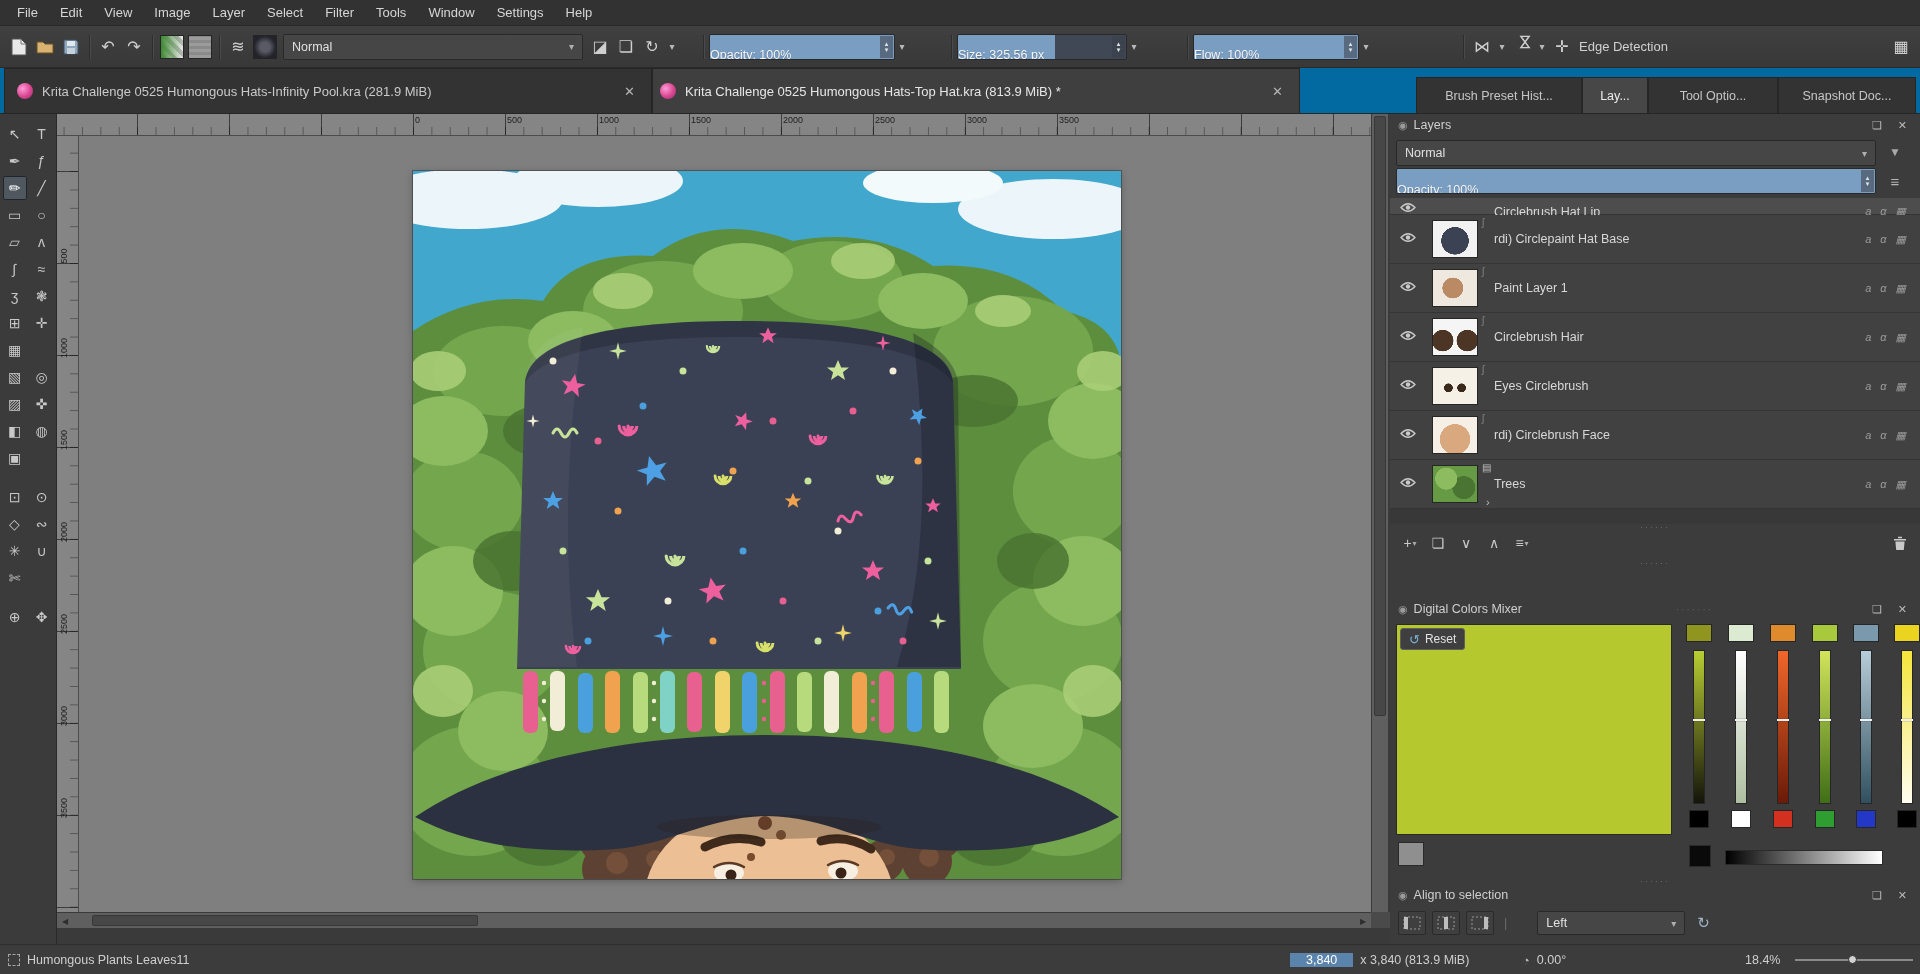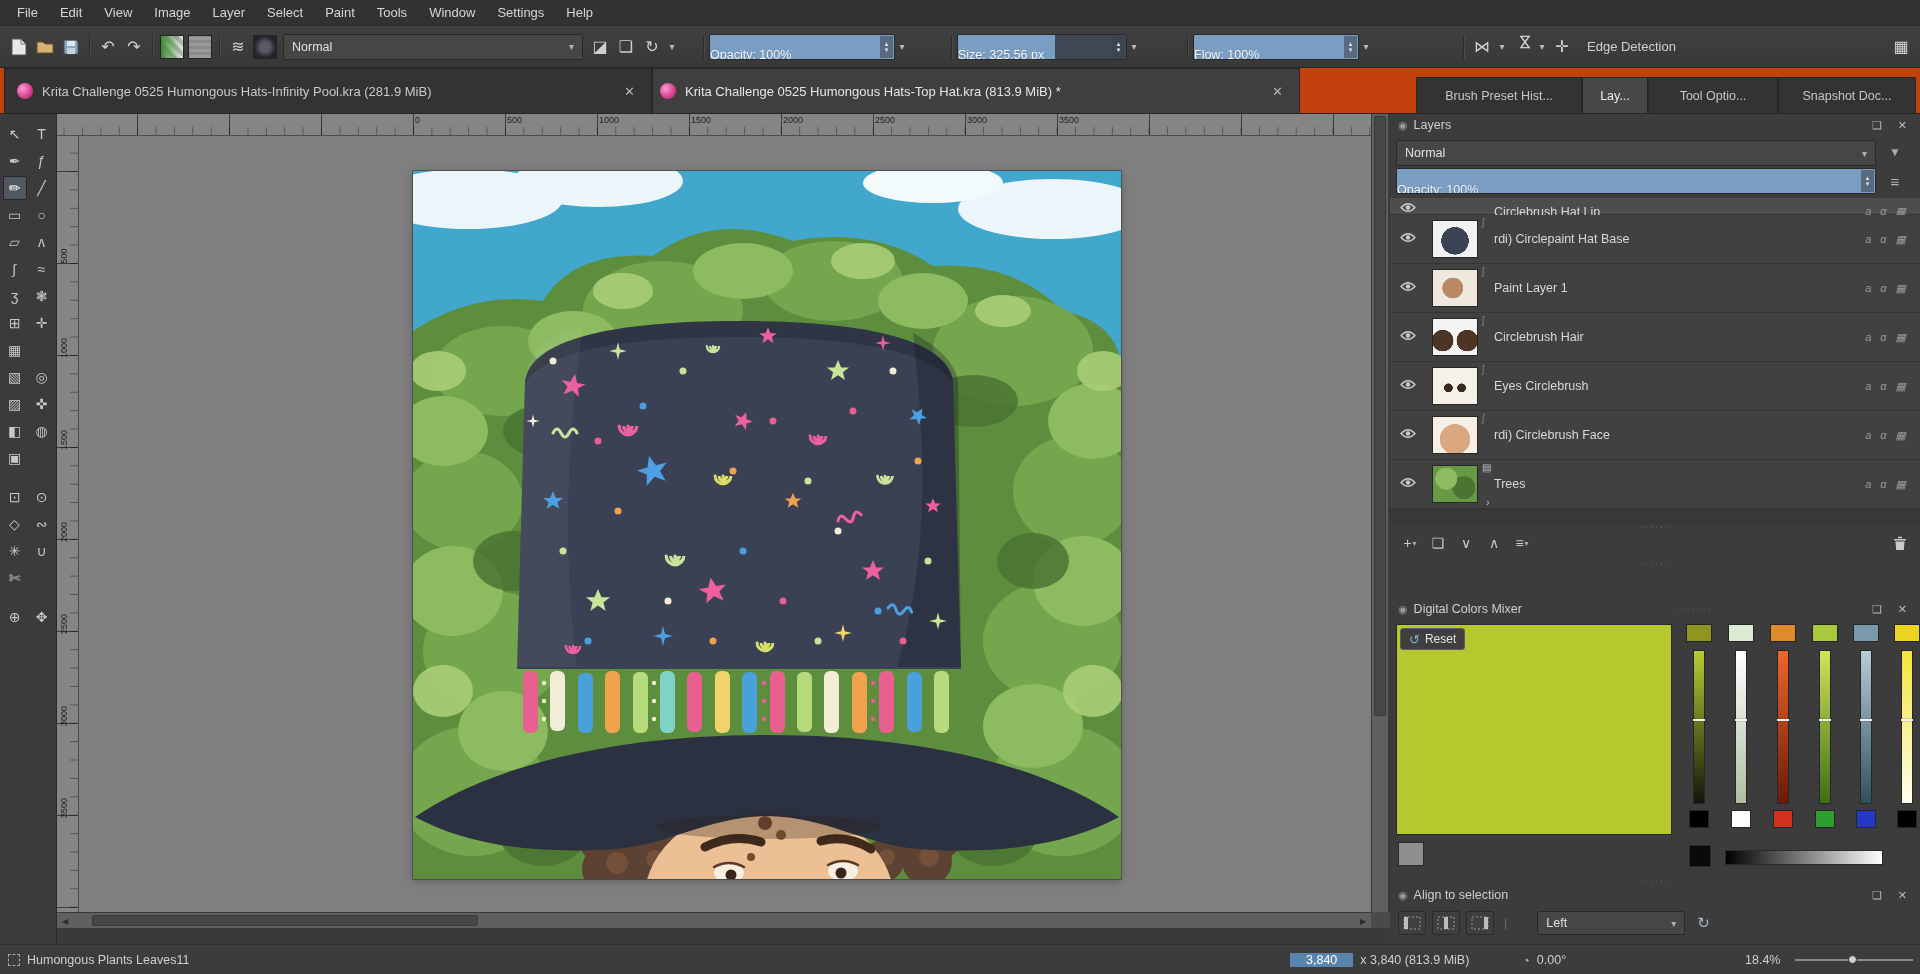--- a/index.html
+++ b/index.html
@@ -33,25 +33,25 @@
   #blend-dropdown { width:300px; margin:0 4px; }
   .kslider { position:relative; height:26px; border:1px solid #292929; border-radius:2px;
              background:#3f4854; overflow:hidden; display:flex; align-items:center; }
   .kslider .fill { position:absolute; left:0; top:0; bottom:0; background:var(--accent,#7a9dc2); }
   .kslider .slabel { position:relative; width:100%; text-align:left; color:#f4f6f8; font-size:12.5px;
                      text-shadow:0 1px 1px rgba(0,0,0,.25);margin-top:17px; }
   .kslider .spin { position:absolute; right:1px; top:1px; bottom:1px; width:13px; background:rgba(60,64,72,.55);
                    display:flex; flex-direction:column; align-items:center; justify-content:center;
                    font-size:7px; color:#dfe5ea; line-height:6px; }
   .caret-btn { width:14px; color:#b9b9b9; font-size:10px; text-align:center; }
-  #edge-detection-label { color:#d0d0d0; font-size:13px; margin:0 8px 0 12px; white-space:nowrap; }
+  #edge-detection-label { color:#d0d0d0; font-size:13px; margin:0 8px 0 4px; white-space:nowrap; }
   .rot90 { display:inline-block; transform:rotate(90deg); }
 
   
-  #tabrow { position:absolute; left:0; top:68px; width:1920px; height:46px; background:#c2410c;
+  #tabrow { position:absolute; left:0; top:68px; width:1920px; height:46px; background:#0369a1;
             border-bottom:1px solid #262626; display:flex; }
   #doc-tabs { display:flex; height:100%; padding-left:4px; }
   .doctab { width:648px; display:flex; align-items:center; gap:9px; padding:0 12px;
             background:#333333; border:1px solid #252525; border-bottom:none; color:#c9c9c9; font-size:13px; }
   .doctab.active { background:#3f3f3f; color:#e6e6e6;padding-left:7px; }
   .doctab .klogo { width:16px; height:16px; border-radius:50%; flex:0 0 auto;
             background:radial-gradient(circle at 35% 35%, #ff9ad9, #d9458f 55%, #8e2d72); }
   .doctab .dlabel { white-space:nowrap; overflow:hidden; text-overflow:ellipsis; flex:1; }
   .doctab .close { color:#b5b5b5; font-size:13px; padding:2px 4px; }
   #dock-tabs { margin-left:auto; display:flex; align-items:flex-end; padding-right:4px; }
@@ -193,21 +193,21 @@
 </head>
 <body>
 
 <div id="menubar">
     <span class="mitem">File</span>
     <span class="mitem">Edit</span>
     <span class="mitem">View</span>
     <span class="mitem">Image</span>
     <span class="mitem">Layer</span>
     <span class="mitem">Select</span>
-    <span class="mitem">Paint</span>
+    <span class="mitem">Filter</span>
     <span class="mitem">Tools</span>
     <span class="mitem">Window</span>
     <span class="mitem">Settings</span>
     <span class="mitem">Help</span>
   </div>
 
 <div id="toolbar">
   <span class="tbtn">
     <svg width="16" height="18" viewBox="0 0 16 18">
         <path d="M1,1 h9 l5,5 v11 h-14 Z" fill="#e8e8e8" stroke="#555"></path>

